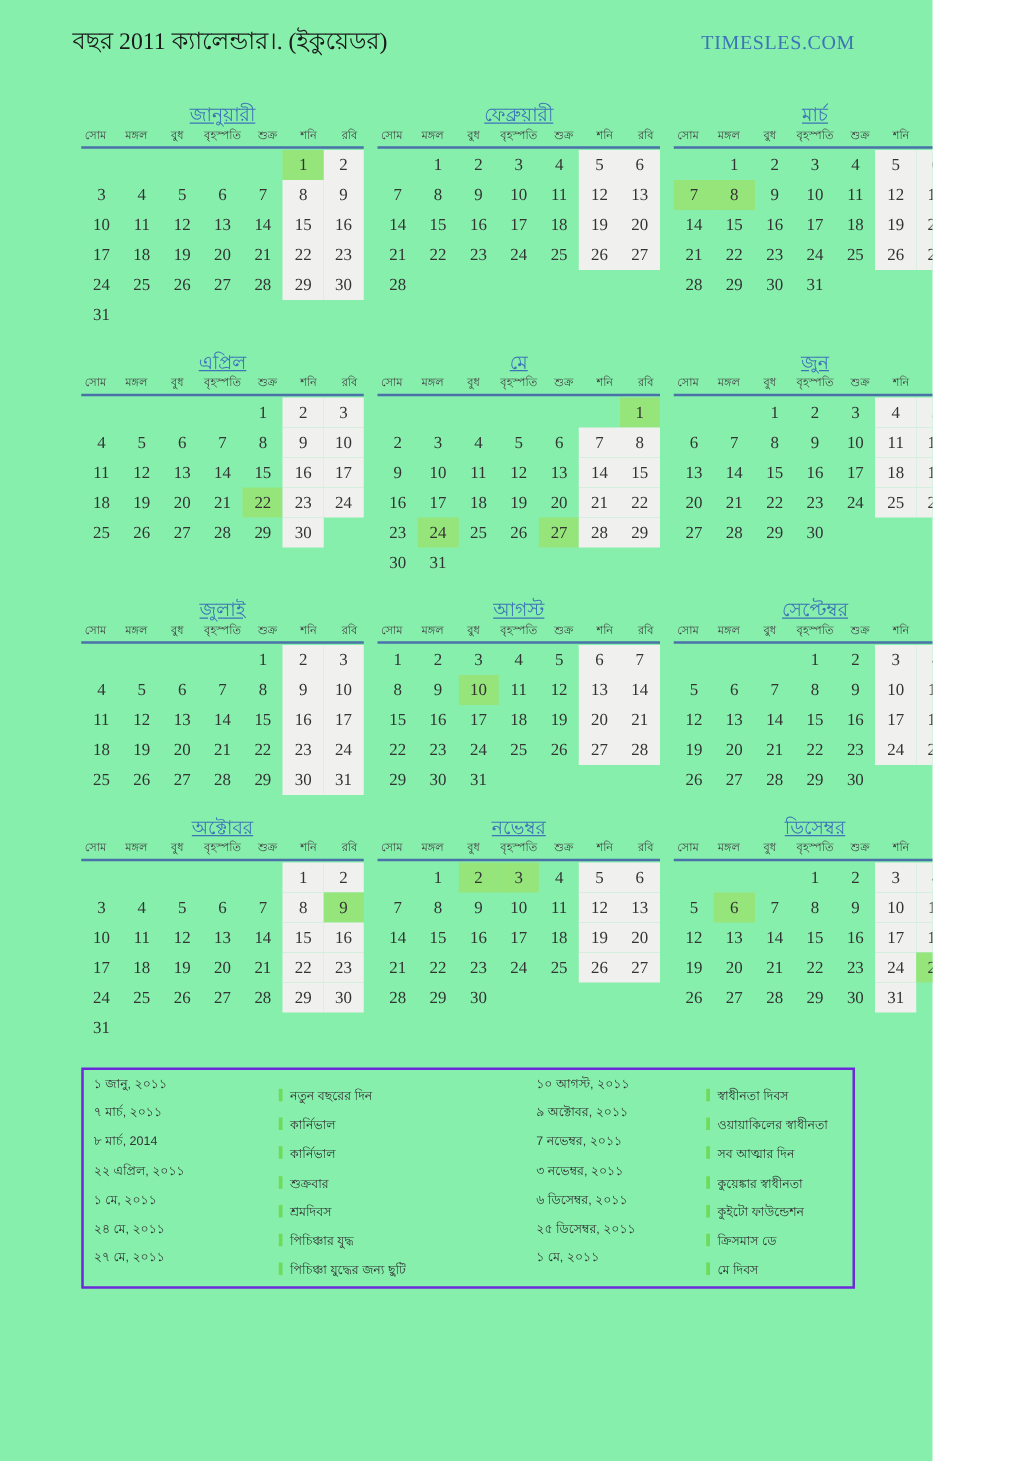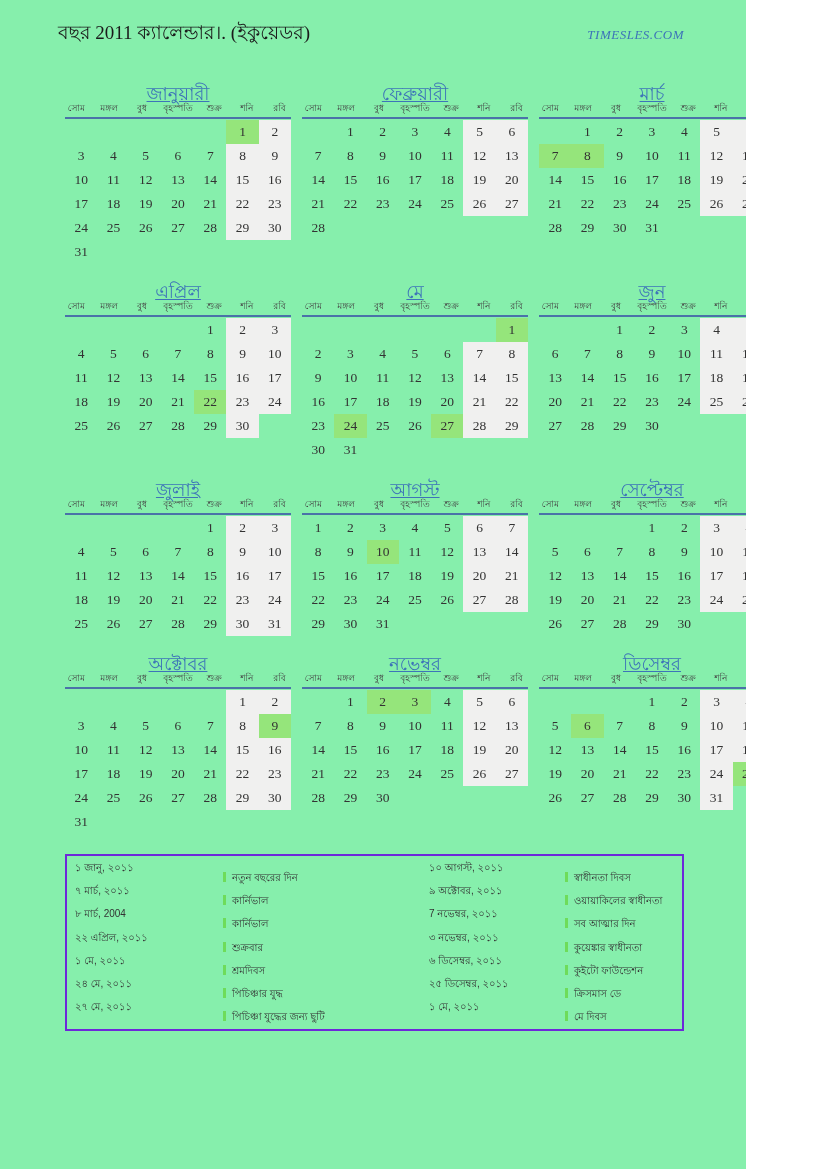--- a/index.html
+++ b/index.html
@@ -24,37 +24,37 @@
   .header{
     display:flex;justify-content:space-between;align-items:baseline;
     padding:18px 62px 0 58px;
   }
   .page-title{
     font-family:"Liberation Serif",serif;
     font-size:19px;font-weight:400;color:#1a1a1a;
   }
   .site-link{
     font-family:"Liberation Serif",serif;
-    font-size:13px;color:var(--accent-blue);
-    text-decoration:none;letter-spacing:0.5px;cursor:pointer;font-style:italic;
+    font-size:16px;color:var(--accent-blue);
+    text-decoration:none;letter-spacing:0.5px;cursor:pointer;
   }
   
   #months-grid{
     margin:30px 0 0 65px;
     width:700px;
     display:grid;
     grid-template-columns:repeat(3,226px);
     column-gap:11px;
     row-gap:14px;
     align-items:start;
   }
   .month{width:226px;}
   .month-title{
     text-align:center;color:var(--accent-blue);
-    font-size:18px;height:17px;margin-bottom:5px;text-decoration:underline;
+    font-size:15px;height:17px;margin-bottom:5px;text-decoration:underline;
   }
   .wk-row{
     display:grid;grid-template-columns:repeat(7,1fr);
     border-bottom:2px solid var(--line-blue);
     padding-bottom:3px;
     gap:10px;
   }
   .wd{
     text-align:center;font-size:9px;color:#444;
     white-space:nowrap;overflow:visible;line-height:12px;
@@ -671,21 +671,21 @@
 
   <div id="legend">
       <div class="legend-date">১ জানু, ২০১১</div>
       <div class="legend-name"><span class="legend-bar"></span>নতুন বছরের দিন</div>
       <div class="legend-date">১০ আগস্ট, ২০১১</div>
       <div class="legend-name"><span class="legend-bar"></span>স্বাধীনতা দিবস</div>
       <div class="legend-date">৭ মার্চ, ২০১১</div>
       <div class="legend-name"><span class="legend-bar"></span>কার্নিভাল</div>
       <div class="legend-date">৯ অক্টোবর, ২০১১</div>
       <div class="legend-name"><span class="legend-bar"></span>ওয়ায়াকিলের স্বাধীনতা</div>
-      <div class="legend-date">৮ মার্চ, 2004</div>
+      <div class="legend-date">৮ মার্চ, 2014</div>
       <div class="legend-name"><span class="legend-bar"></span>কার্নিভাল</div>
       <div class="legend-date">7 নভেম্বর, ২০১১</div>
       <div class="legend-name"><span class="legend-bar"></span>সব আত্মার দিন</div>
       <div class="legend-date">২২ এপ্রিল, ২০১১</div>
       <div class="legend-name"><span class="legend-bar"></span>শুক্রবার</div>
       <div class="legend-date">৩ নভেম্বর, ২০১১</div>
       <div class="legend-name"><span class="legend-bar"></span>কুয়েঙ্কার স্বাধীনতা</div>
       <div class="legend-date">১ মে, ২০১১</div>
       <div class="legend-name"><span class="legend-bar"></span>শ্রমদিবস</div>
       <div class="legend-date">৬ ডিসেম্বর, ২০১১</div>

